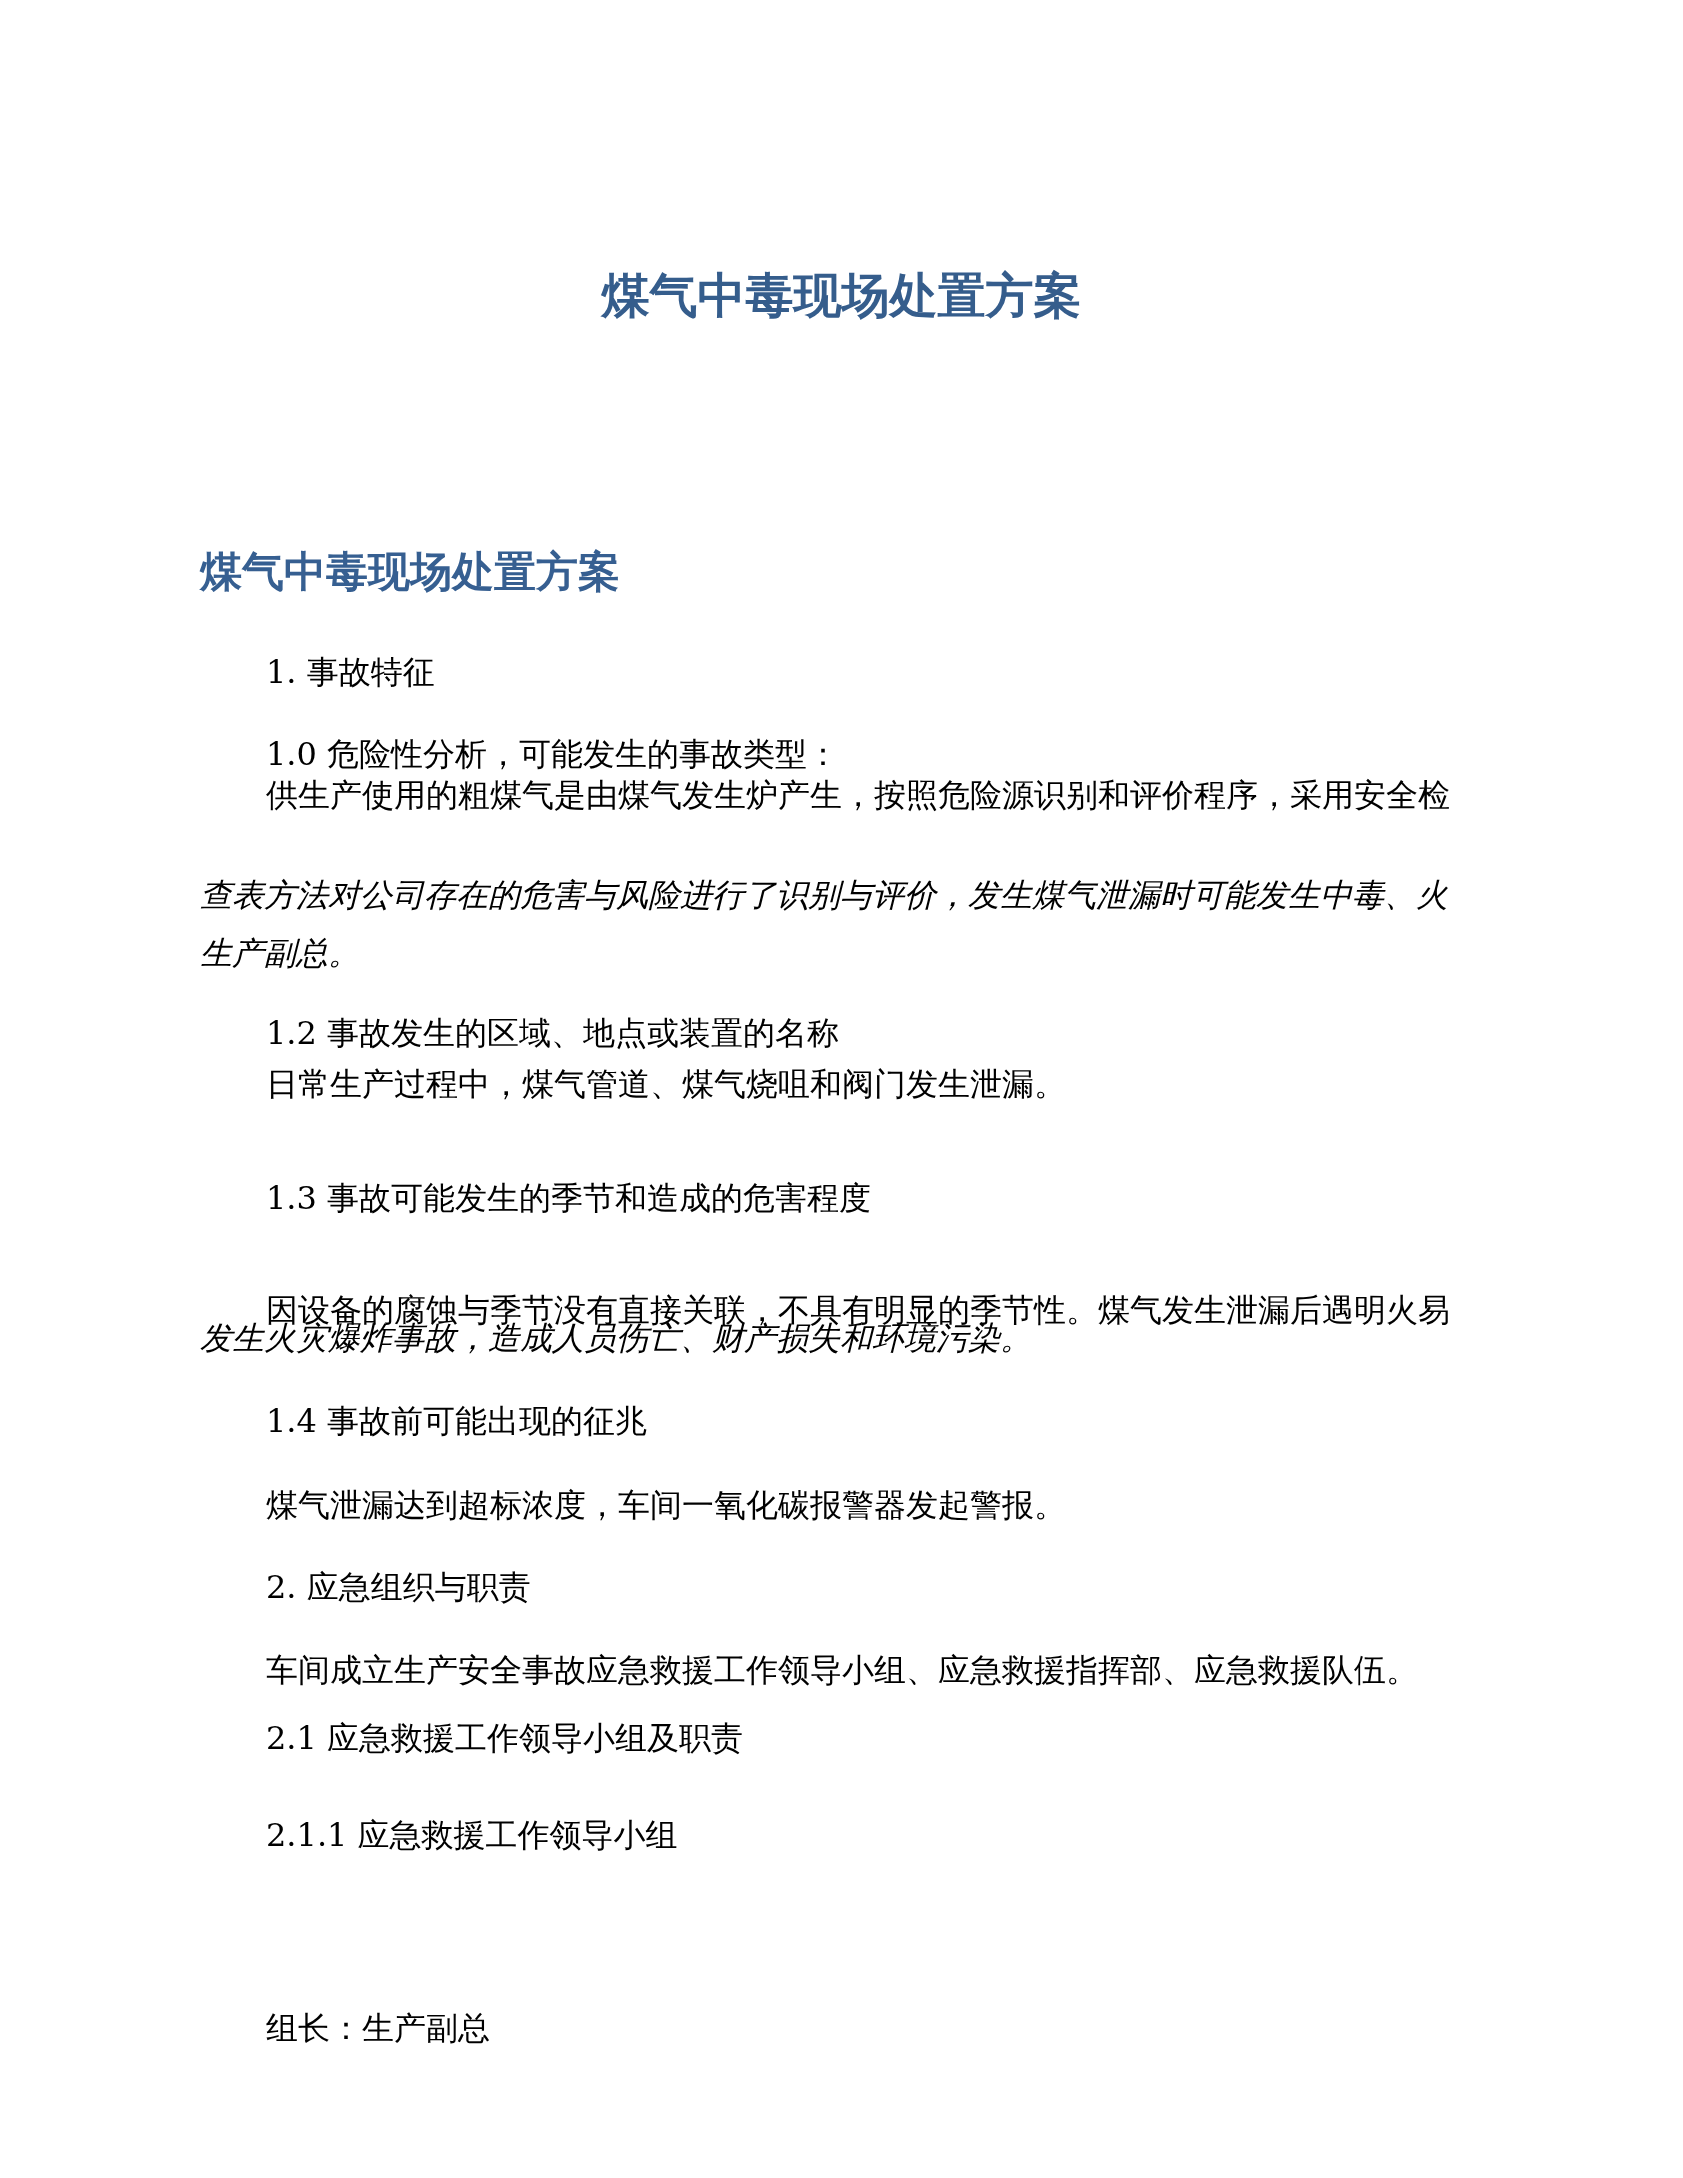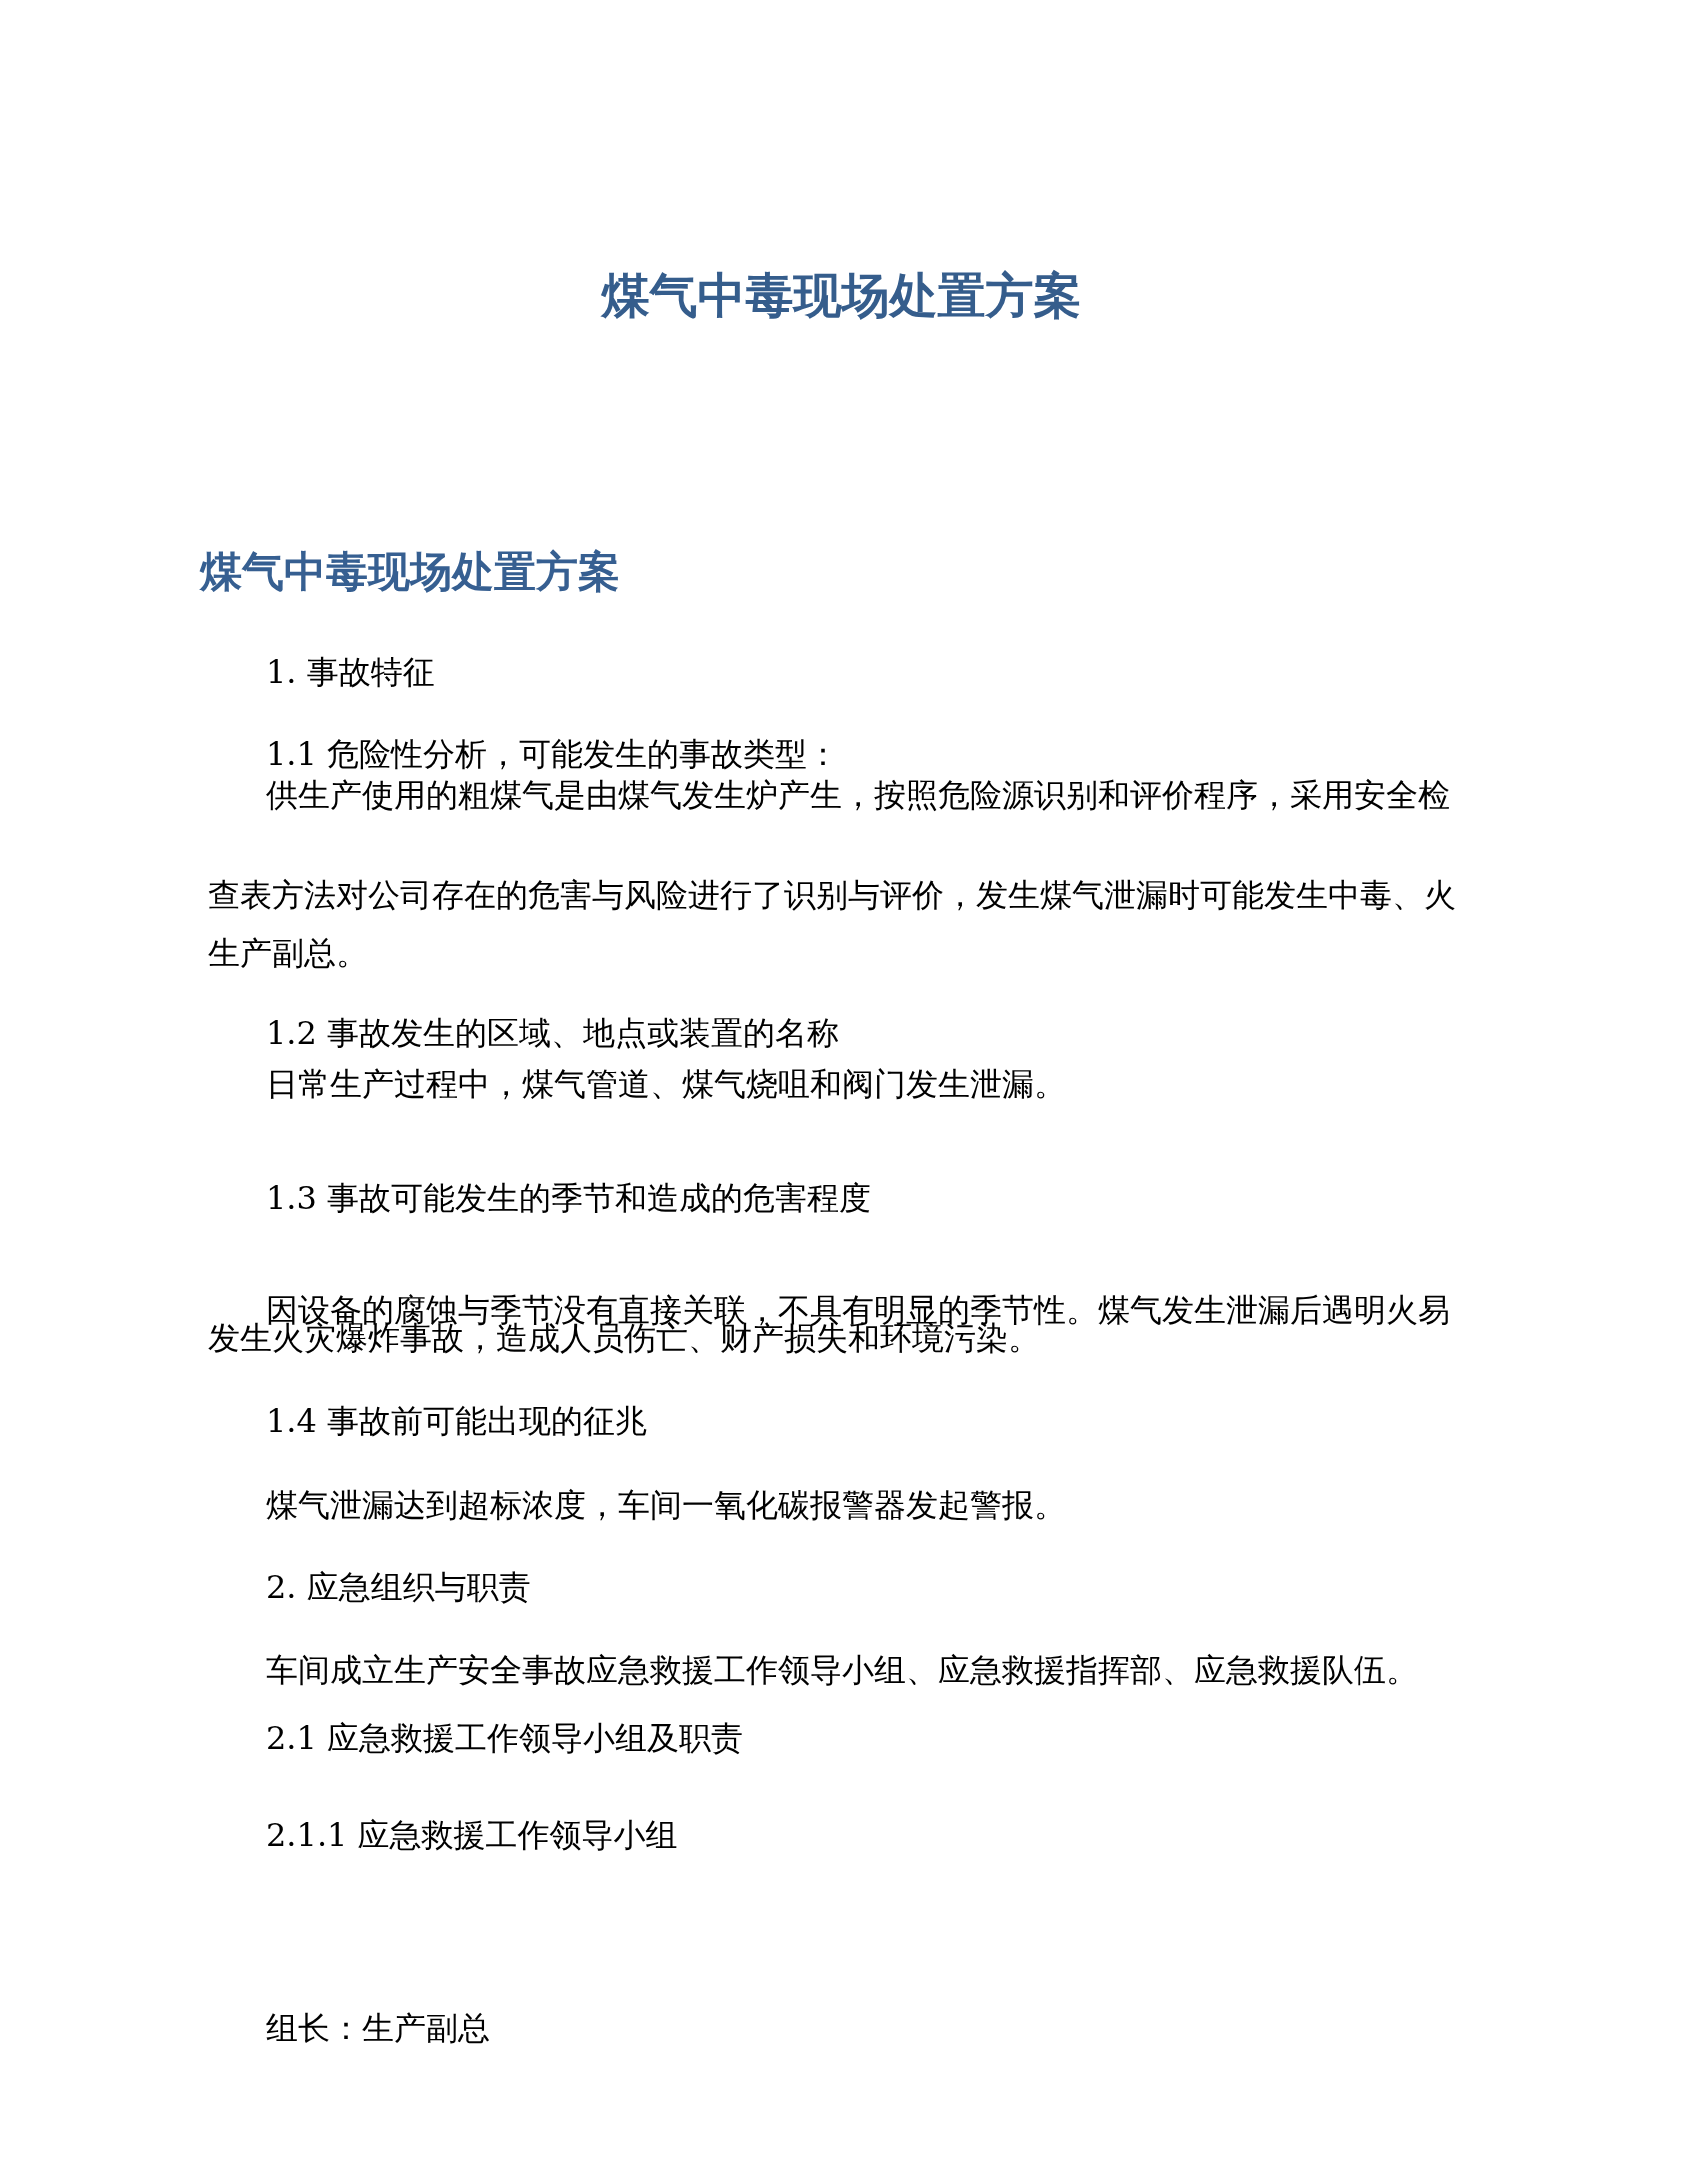--- a/index.html
+++ b/index.html
@@ -4,31 +4,31 @@
 <style>
   html, body { margin: 0; padding: 0; background: #ffffff; }
   body { width: 1683px; height: 2178px; position: relative; overflow: hidden;
          font-family: "DejaVu Serif", "Liberation Serif", serif; color: #000000; }
   .line { position: absolute; white-space: nowrap; font-size: 32px; line-height: 40px; height: 40px; margin-top: 32px; }
   .doc-title { position: absolute; left: 0; width: 1683px; text-align: center; top: 267px;
                font-size: 48px; line-height: 57px; font-weight: bold; white-space: nowrap; }
   .section-heading { position: absolute; left: 200px; top: 547px; font-size: 42px; line-height: 50px;
                font-weight: bold; white-space: nowrap; }
   .ind { left: 266px; }
-  .noind { left: 208px; }
+  .noind { left: 200px; font-style: italic; }
 </style>
 </head>
 <body>
 
 <div>
   <div class="doc-title" style="color:#355d8c;">煤气中毒现场处置方案</div>
   <div class="section-heading" style="color:#365f91;">煤气中毒现场处置方案</div>
 
   <div class="line ind" style="top:620px">1. 事故特征</div>
-  <div class="line ind" style="top:702px">1.1 危险性分析，可能发生的事故类型：</div>
+  <div class="line ind" style="top:702px">1.0 危险性分析，可能发生的事故类型：</div>
   <div class="line ind" style="top:743px">供生产使用的粗煤气是由煤气发生炉产生，按照危险源识别和评价程序，采用安全检</div>
   <div class="line noind" style="top:843px">查表方法对公司存在的危害与风险进行了识别与评价，发生煤气泄漏时可能发生中毒、火</div>
   <div class="line noind" style="top:901px">生产副总。</div>
   <div class="line ind" style="top:981px">1.2 事故发生的区域、地点或装置的名称</div>
   <div class="line ind" style="top:1032px">日常生产过程中，煤气管道、煤气烧咀和阀门发生泄漏。</div>
   <div class="line ind" style="top:1146px">1.3 事故可能发生的季节和造成的危害程度</div>
   <div class="line ind" style="top:1258px">因设备的腐蚀与季节没有直接关联，不具有明显的季节性。煤气发生泄漏后遇明火易</div>
   <div class="line noind" style="top:1286px">发生火灾爆炸事故，造成人员伤亡、财产损失和环境污染。</div>
   <div class="line ind" style="top:1369px">1.4 事故前可能出现的征兆</div>
   <div class="line ind" style="top:1453px">煤气泄漏达到超标浓度，车间一氧化碳报警器发起警报。</div>

